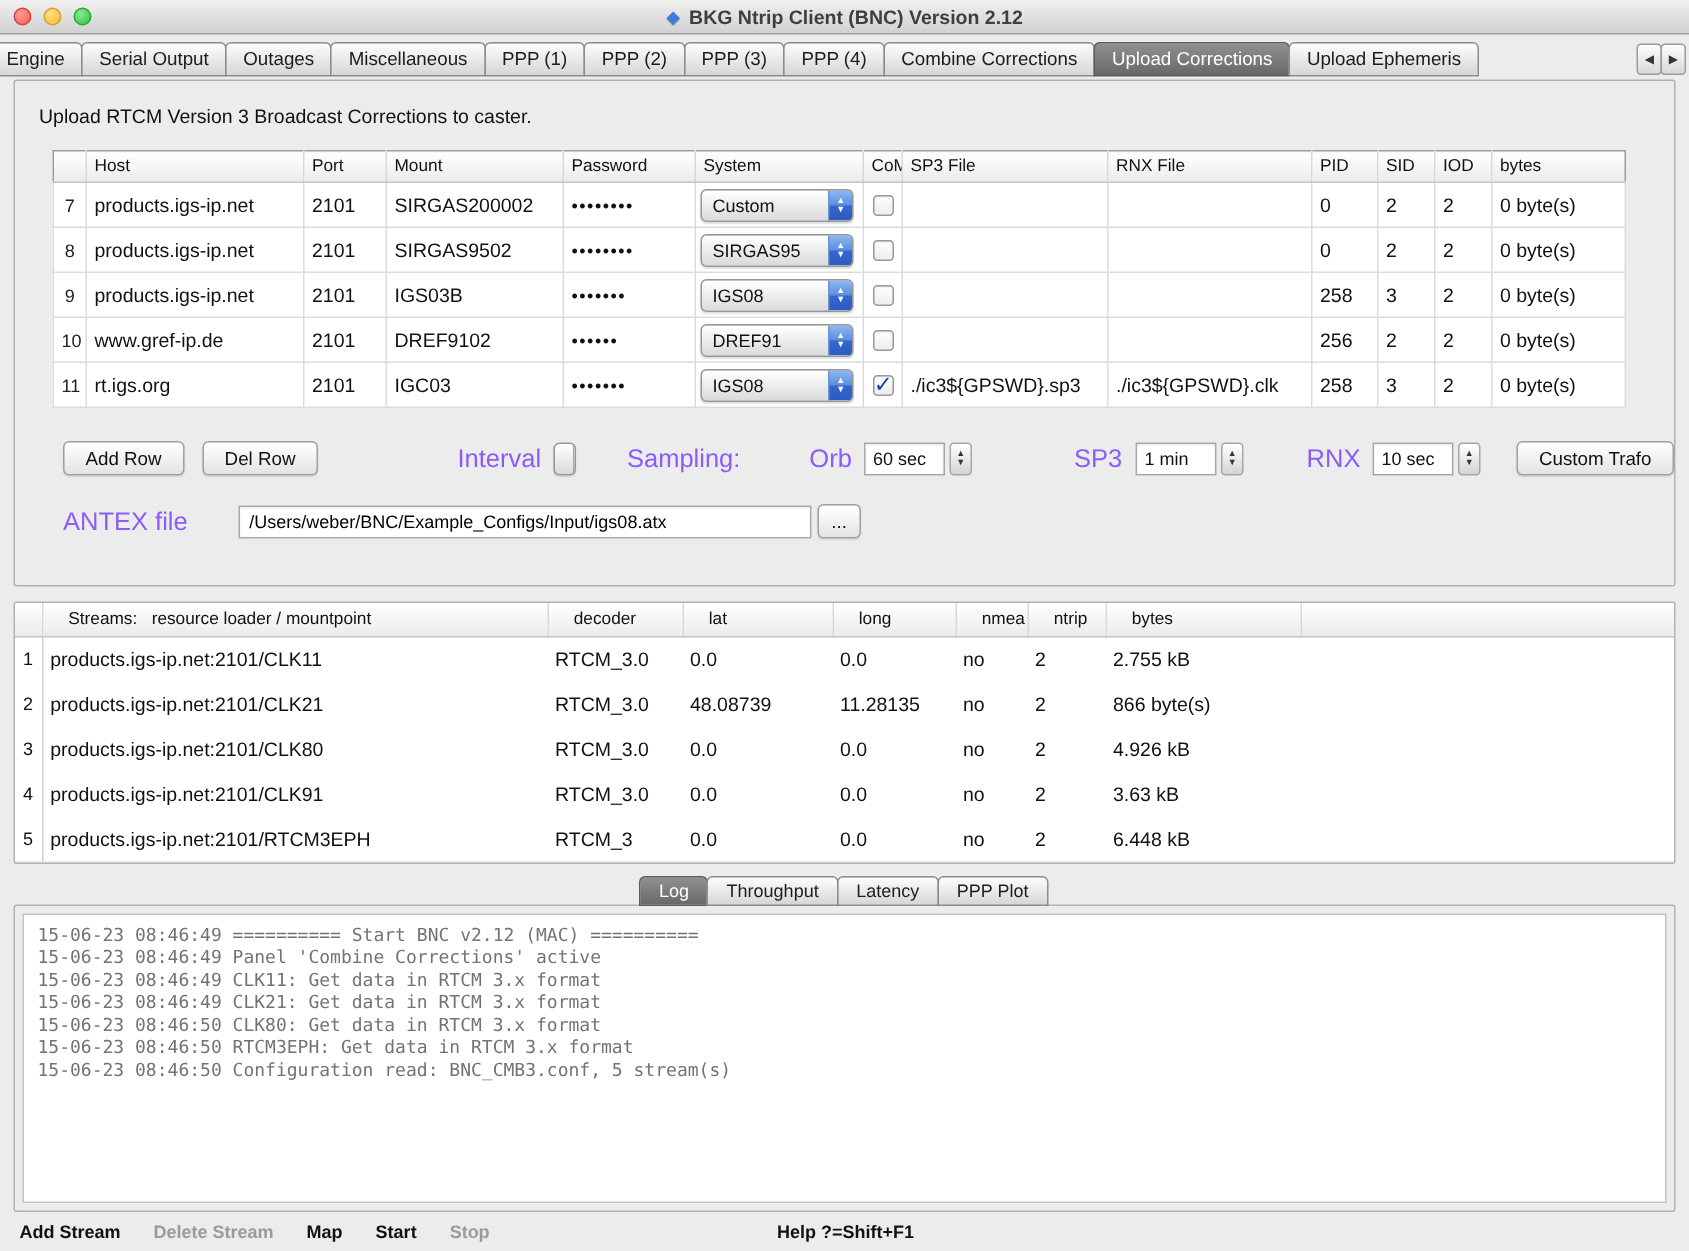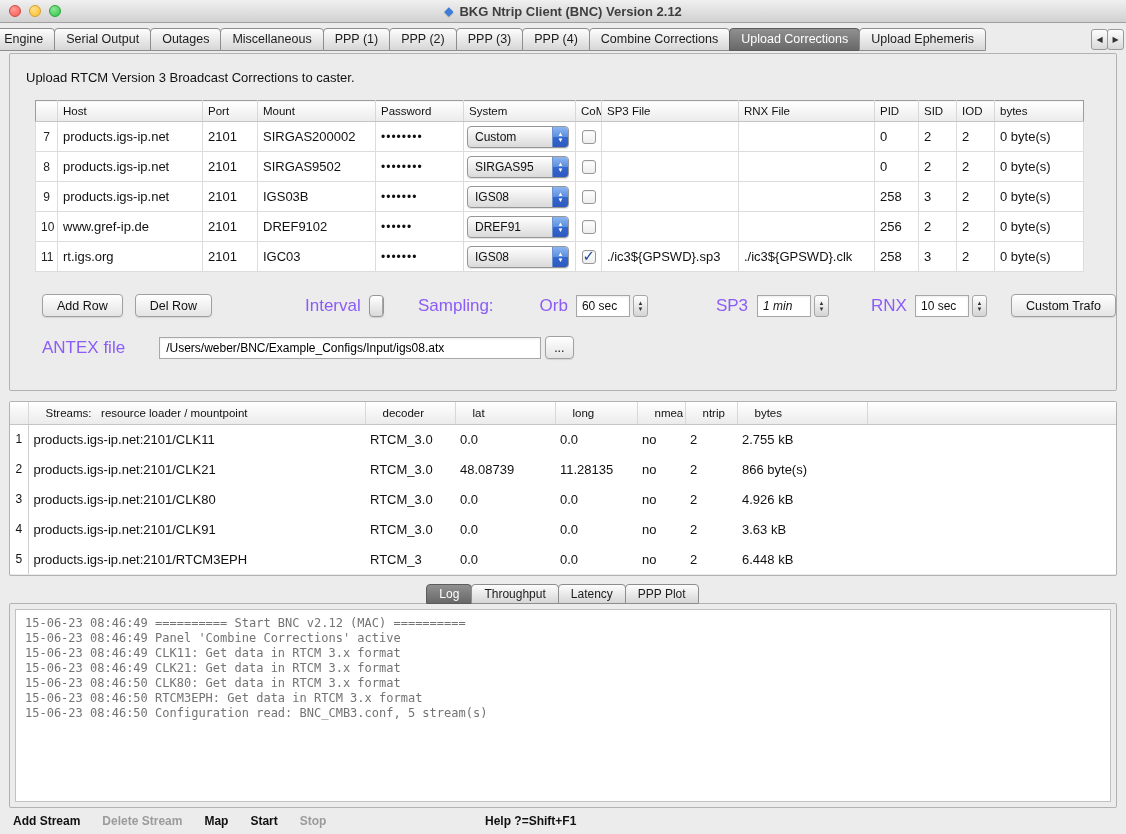--- a/index.html
+++ b/index.html
@@ -93,21 +93,21 @@
           border-radius:4px 4px 0 0; background:linear-gradient(#fdfdfd,#d6d6d6); }
   .ltab.active { background:linear-gradient(#909090,#686868); color:#fff; border-color:#5c5c5c; }
   .log-frame { flex:1 1 auto; margin:0 9px; border:1px solid #b2b2b2; border-radius:2px; padding:5px; background:#ececec; }
   .log-box { width:100%; height:100%; background:#fff; border:1px solid #c2c2c2; padding:6px 9px; overflow:hidden;
              font-family:"DejaVu Sans Mono","Liberation Mono",monospace; font-size:12px; line-height:15px; color:#737373; }
 
   
   .bottom-bar { flex:0 0 26px; display:flex; align-items:center; padding:0 13px; font-size:12px; font-weight:bold; position:relative; }
   .bb-item { margin-right:22px; color:#111; white-space:nowrap; }
   .bb-item.disabled { color:#9b9b9b; }
-  .bb-help { position:absolute; left:485px; font-weight:bold; color:#111; }
+  .bb-help { position:absolute; left:518px; font-weight:bold; color:#111; }
 </style>
 </head>
 <body>
 
 <div class="window">
 
   <div class="titlebar">
     <div class="traffic">
       <span class="tl red"></span>
       <span class="tl yellow"></span>
@@ -285,21 +285,21 @@
           <span class="lbl">1 day</span>
           <span class="stp"></span>
         </span>
       <span class="ctl-label" style="margin-left:34px;">Sampling:</span>
       <span class="ctl-label" style="margin-left:46px;">Orb</span>
       <span class="spin" style="margin-left:8px;">
           <span class="spin-val">60 sec</span>
           <span class="spin-stp"></span>
         </span>
       <span class="ctl-label" style="margin-left:68px;">SP3</span>
-      <span class="spin" style="margin-left:9px;font-style:italic;">
+      <span class="spin" style="margin-left:9px;">
           <span class="spin-val">1 min</span>
           <span class="spin-stp"></span>
         </span>
       <span class="ctl-label" style="margin-left:42px;">RNX</span>
       <span class="spin" style="margin-left:8px;">
           <span class="spin-val">10 sec</span>
           <span class="spin-stp"></span>
         </span>
       <span class="btn" style="margin-left:24px;">Custom Trafo</span>
     </div>

